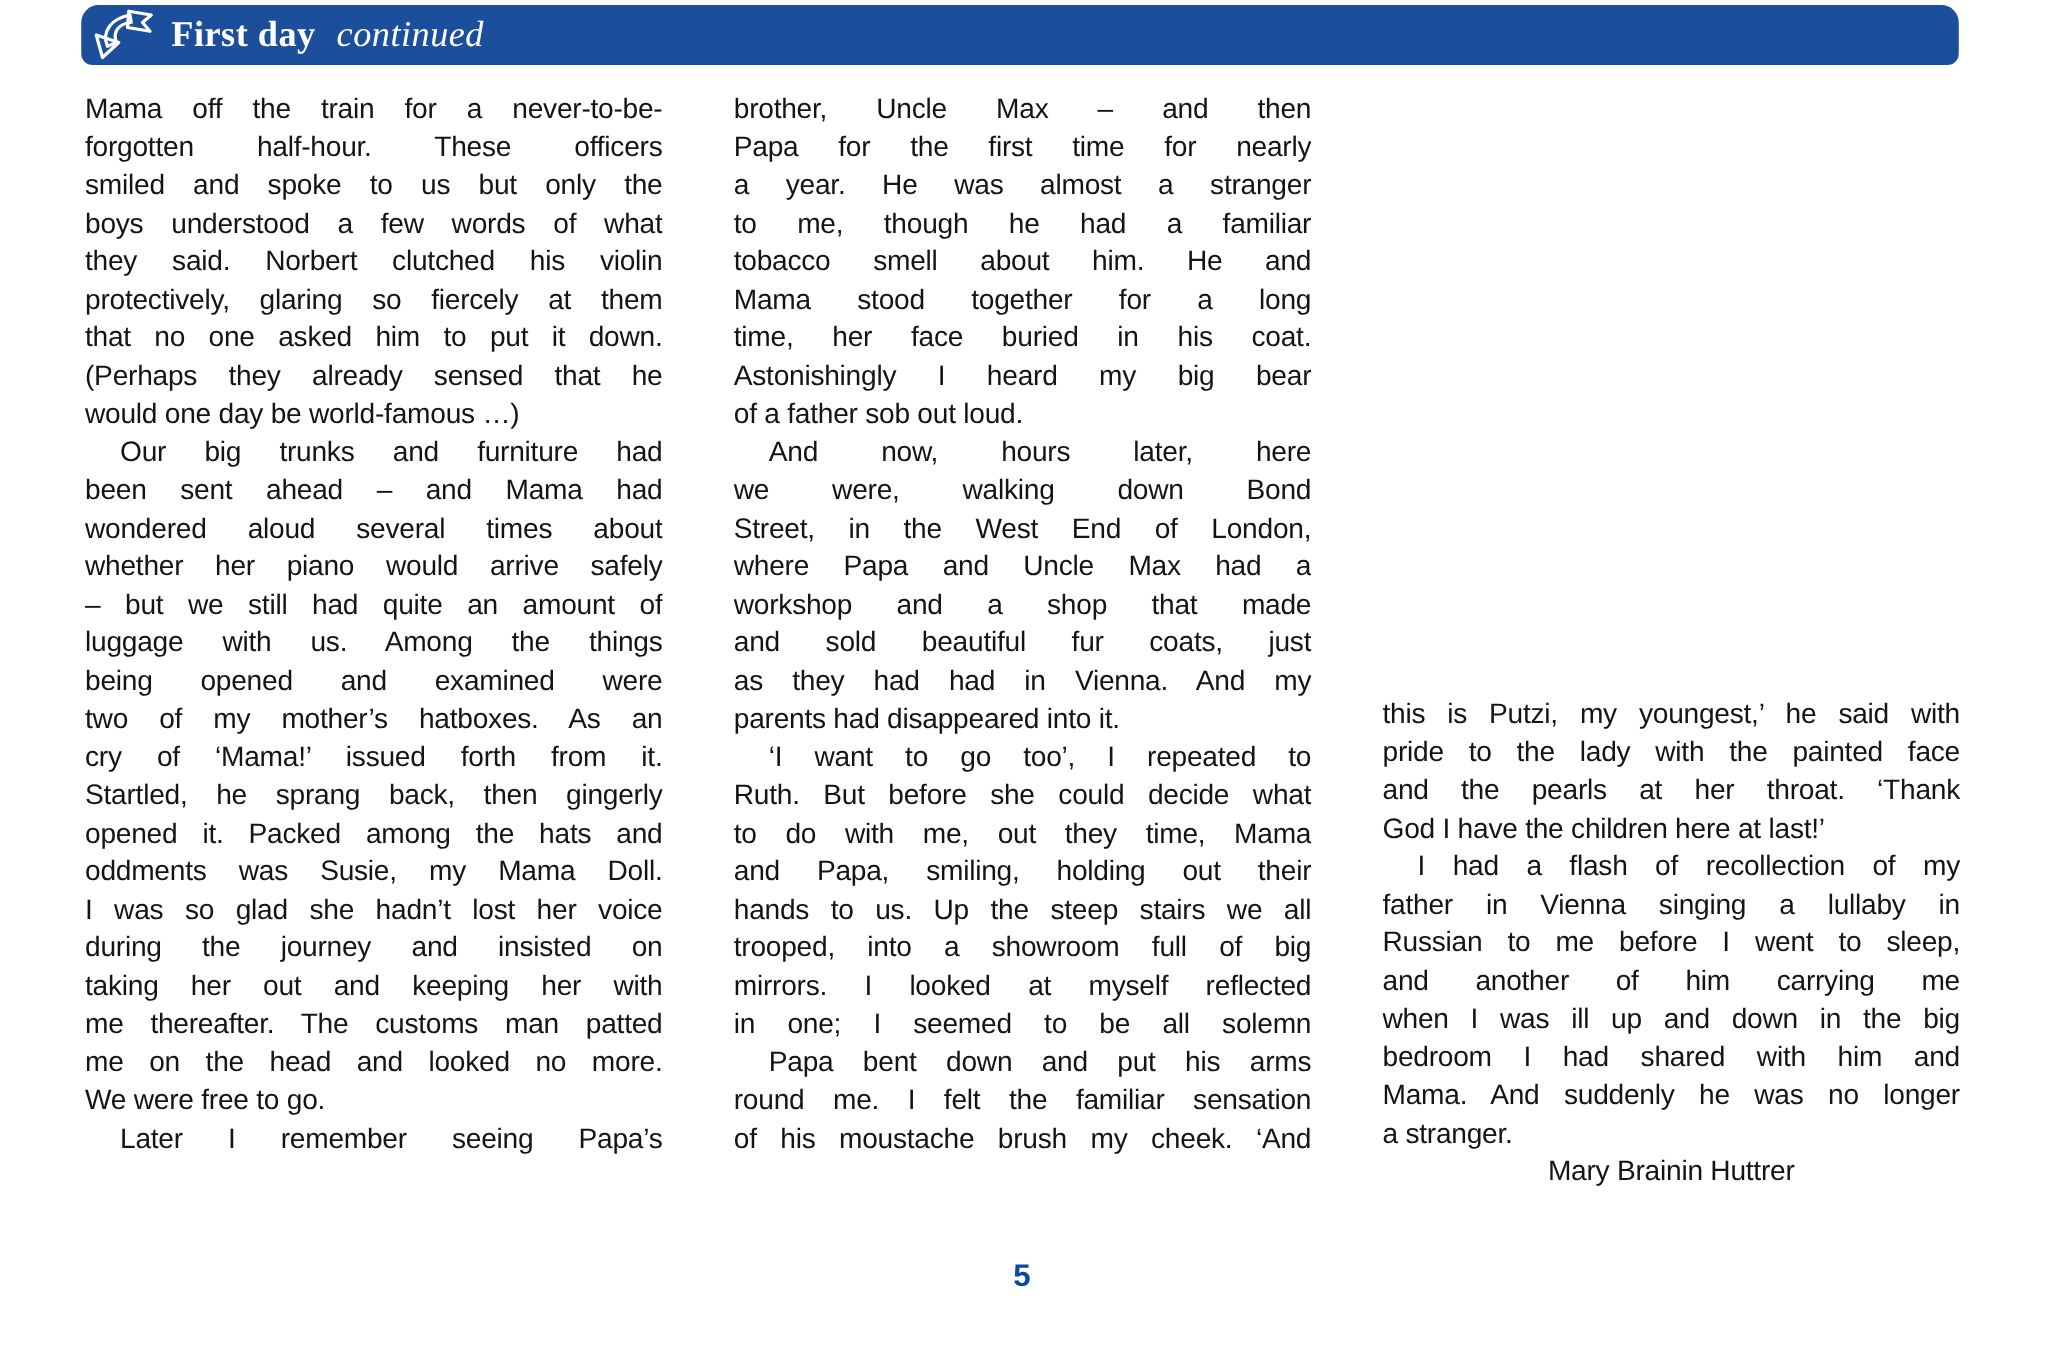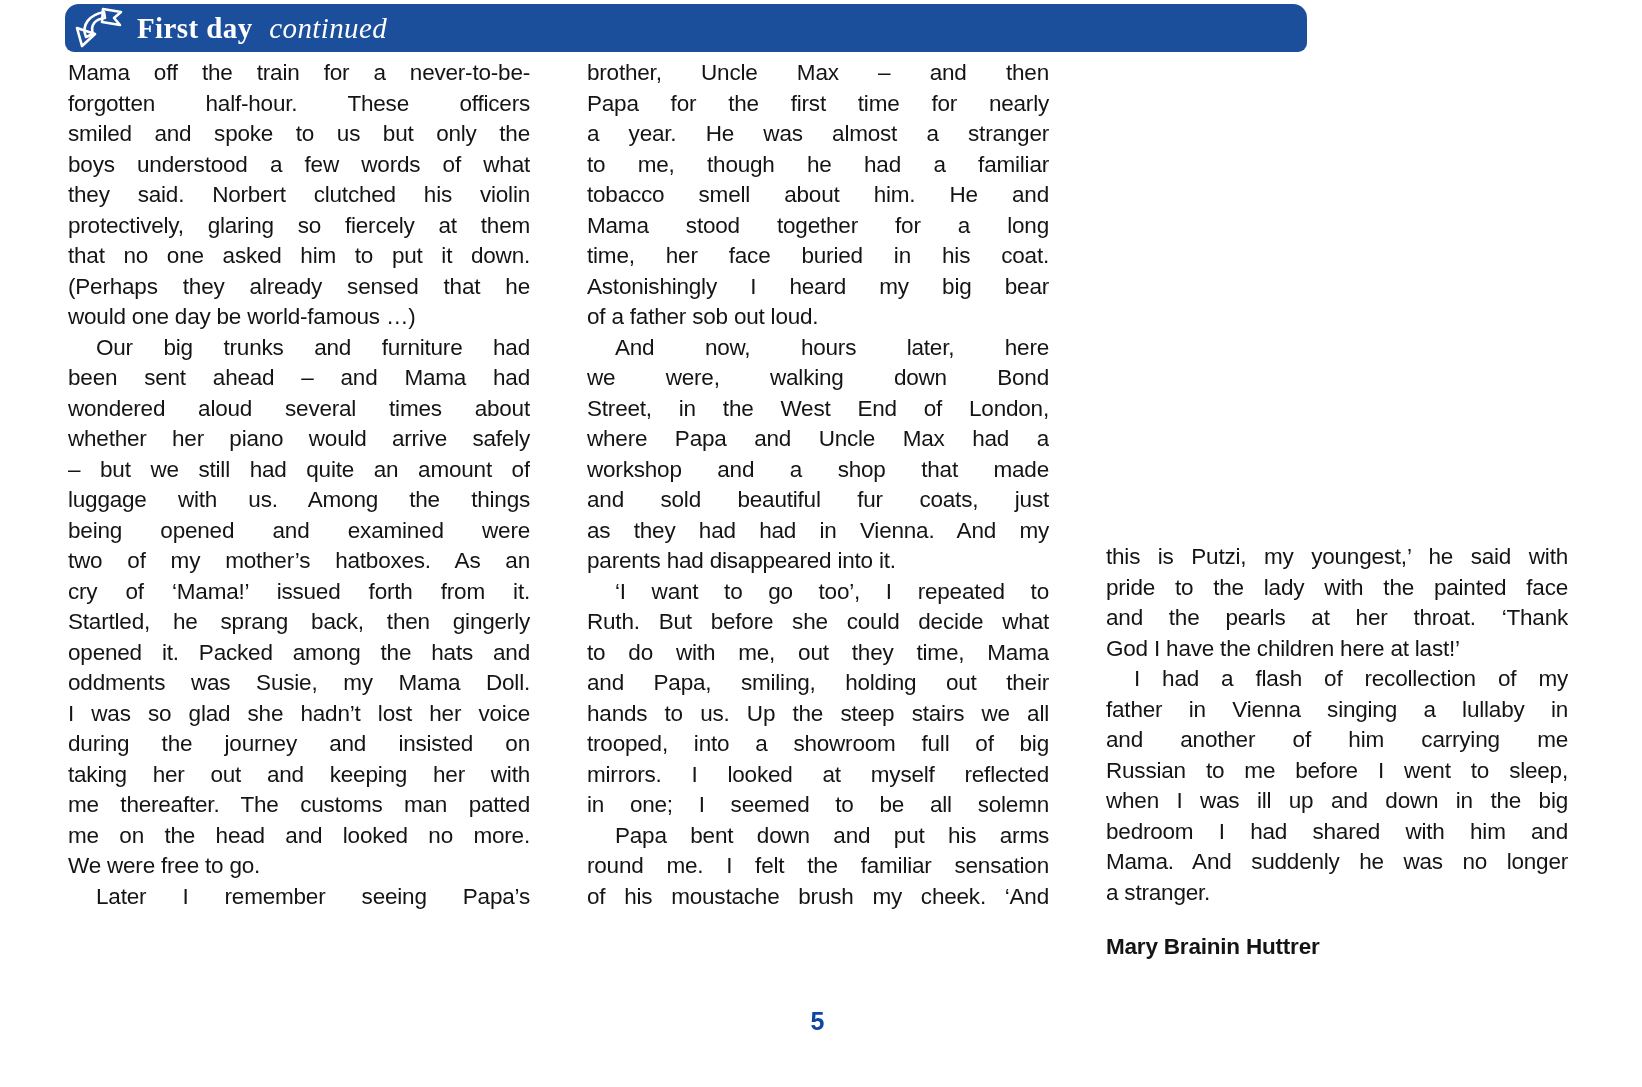--- a/index.html
+++ b/index.html
@@ -1,46 +1,46 @@
 <!DOCTYPE html>
 <html><head>
 <meta charset="utf-8">
 <style>
   html,body { margin:0; padding:0; background:#ffffff; }
   .page {
     position:relative; width:1642px; height:1087px; background:#ffffff;
     font-family:"Liberation Sans", sans-serif; color:#141414; overflow:hidden;
   }
   .header-bar {
-    position:absolute; left:65px; top:4px; width:1242px; height:48px;
+    position:absolute; left:65px; top:4px; width:1502px; height:48px;
     background:#1b4e9b; border-radius:14px 14px 9px 9px;
     display:flex; align-items:center; color:#ffffff;
   }
   .header-icon { margin-left:10px; display:flex; align-items:center; }
   .header-title {
     font-family:"Liberation Serif", serif; font-size:29px; margin-left:14px;
     letter-spacing:0.4px; white-space:nowrap;
   }
   .header-title .t-bold { font-weight:bold; }
   .header-title .t-italic { font-style:italic; margin-left:9px; font-weight:normal; }
   .columns {
-    position:absolute; left:68px; top:58px; display:flex; gap:57px;
+    position:absolute; left:68px; top:72px; display:flex; gap:57px;
   }
   .column { width:462px; }
   .line {
     font-size:22.5px; line-height:30.5px; height:30.5px; letter-spacing:-0.2px;
     text-align:justify; text-align-last:justify; -moz-text-align-last:justify;
     overflow:hidden; color:#141414;
   }
   .line.last { text-align-last:left; -moz-text-align-last:left; }
   .line.indent { text-indent:28px; }
   .col-text.offset { margin-top:484px; }
   .byline {
-    font-size:22.5px; line-height:30.5px; font-weight:bold; letter-spacing:-0.2px;
-    text-align:left; color:#141414;margin-top:24px;
+    font-size:22.5px; line-height:30.5px; font-weight:normal; letter-spacing:-0.2px;
+    text-align:center; color:#141414;
   }
   .page-number {
     position:absolute; left:68px; top:1007px; width:1499px; text-align:center;
     font-size:25px; font-weight:bold; color:#0d47a1;
   }
 </style>
 </head>
 <body>
 
 <div class="page">
@@ -127,22 +127,22 @@
         </div>
     </div>
     <div class="column">
       <div class="col-text offset">
           <div class="line">this is Putzi, my youngest,’ he said with</div>
           <div class="line">pride to the lady with the painted face</div>
           <div class="line">and the pearls at her throat. ‘Thank</div>
           <div class="line last">God I have the children here at last!’</div>
           <div class="line indent">I had a flash of recollection of my</div>
           <div class="line">father in Vienna singing a lullaby in</div>
+          <div class="line">Russian to me before I went to sleep,</div>
           <div class="line">and another of him carrying me</div>
-          <div class="line">Russian to me before I went to sleep,</div>
           <div class="line">when I was ill up and down in the big</div>
           <div class="line">bedroom I had shared with him and</div>
           <div class="line">Mama. And suddenly he was no longer</div>
           <div class="line last">a stranger.</div>
         </div>
       <div class="byline">Mary Brainin Huttrer</div>
     </div>
   </div>
 
   <div class="page-number" style="color: rgb(13, 71, 161);">5</div>

